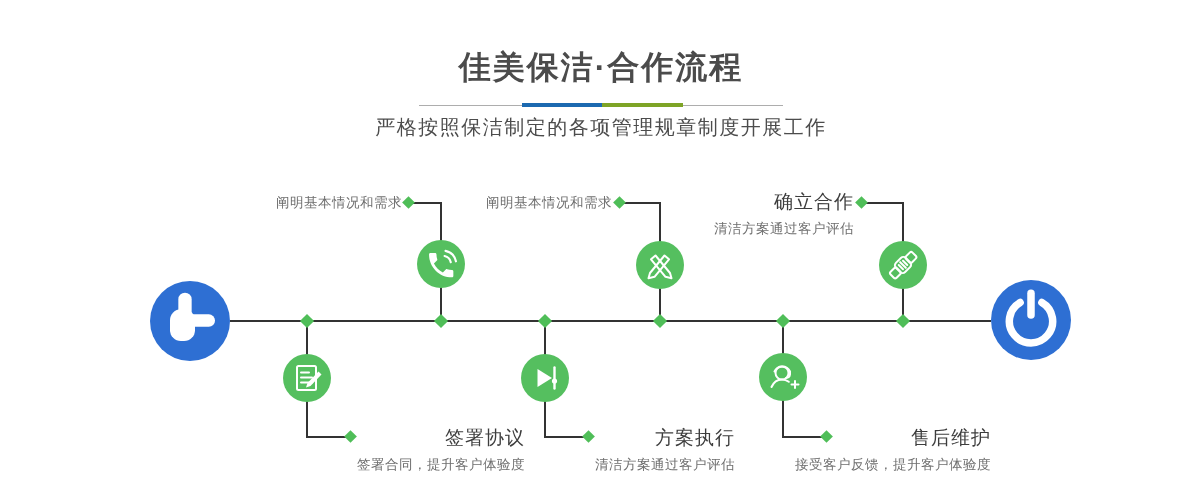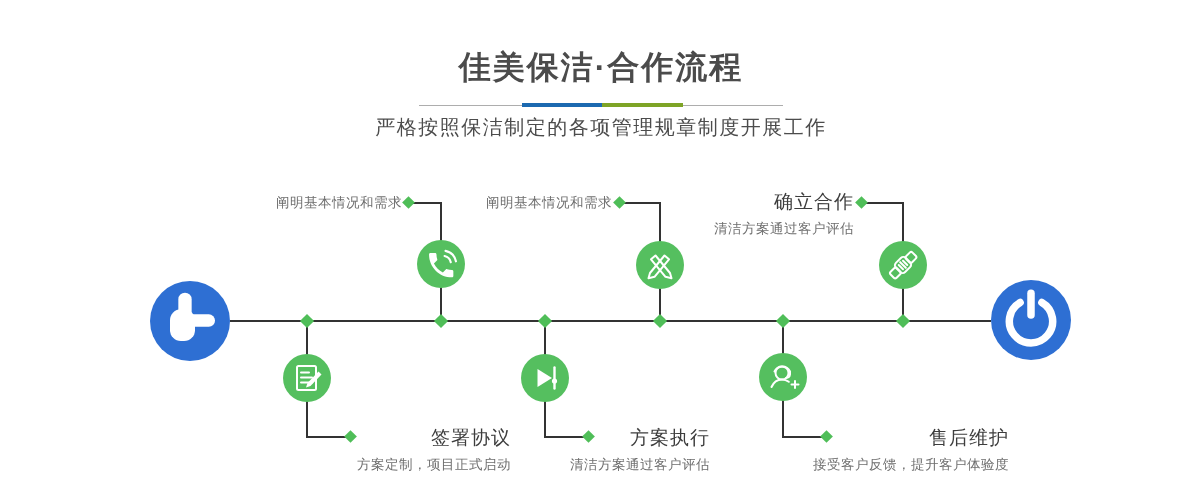--- a/index.html
+++ b/index.html
@@ -142,37 +142,37 @@
           <path d="M18 18.5 h8 M18 23.5 h11 M18 28.5 h11"></path>
         </g>
         <path d="M24.5 29 L35.5 17.5 l3 3 L27.5 32 l-4.5 1.5 z" fill="#fff"></path>
       </svg>
     </span>
   </div>
   <div class="abs line hline" style="left: 306px; top: 436px; width: 44px; background: rgb(51, 51, 51);"></div>
   <div class="abs diamond sm" style="left: 346px; top: 432px; background: rgb(79, 190, 88);"></div>
   <div class="abs step-text bottom" style="left:357px; top:425px;">
     <div class="step-title">签署协议</div>
-    <div class="step-desc">方案定制，项目正式启动</div>
+    <div class="step-desc">签署合同，提升客户体验度</div>
   </div>
 
   <div class="abs line vline" style="left: 544px; top: 322px; height: 115px; background: rgb(51, 51, 51);"></div>
   <div class="abs diamond" style="left: 540px; top: 316px; background: rgb(79, 190, 88);"></div>
   <div class="abs gcircle" style="left: 521px; top: 354px; background: rgb(85, 191, 95);">
     <span>
       <svg width="48" height="48" viewBox="0 0 48 48">
         <path d="M16.5 15 v18 l14.5-9 z" fill="#fff"></path>
         <path d="M33.5 13.5 v21" stroke="#fff" stroke-width="2.4" stroke-linecap="round"></path>
         <circle cx="33.5" cy="27" r="2.6" fill="#fff"></circle>
       </svg>
     </span>
   </div>
   <div class="abs line hline" style="left: 544px; top: 436px; width: 44px; background: rgb(51, 51, 51);"></div>
   <div class="abs diamond sm" style="left: 584px; top: 432px; background: rgb(79, 190, 88);"></div>
-  <div class="abs step-text bottom" style="left:570px; top:425px;">
+  <div class="abs step-text bottom" style="left:595px; top:425px;">
     <div class="step-title">方案执行</div>
     <div class="step-desc">清洁方案通过客户评估</div>
   </div>
 
   <div class="abs line vline" style="left: 782px; top: 322px; height: 115px; background: rgb(51, 51, 51);"></div>
   <div class="abs diamond" style="left: 778px; top: 316px; background: rgb(79, 190, 88);"></div>
   <div class="abs gcircle" style="left: 759px; top: 353px; background: rgb(85, 191, 95);">
     <span>
       <svg width="48" height="48" viewBox="0 0 48 48">
         <g fill="none" stroke="#fff" stroke-width="2" stroke-linecap="round">
@@ -180,18 +180,18 @@
           <path d="M12.5 34 c2.2-5.2 6.3-7.6 10.5-7.6 2.6 0 4.8.9 6.8 2.4"></path>
           <path d="M15.5 18.5 a8.5 8.5 0 0 1 15.5 0"></path>
           <path d="M31 19 v2.5 a4 4 0 0 1-4 3.5"></path>
           <path d="M32.5 31.5 h7 M36 28 v7"></path>
         </g>
       </svg>
     </span>
   </div>
   <div class="abs line hline" style="left: 782px; top: 436px; width: 44px; background: rgb(51, 51, 51);"></div>
   <div class="abs diamond sm" style="left: 822px; top: 432px; background: rgb(79, 190, 88);"></div>
-  <div class="abs step-text bottom" style="left:813px; top:425px;">
+  <div class="abs step-text bottom" style="left:795px; top:425px;">
     <div class="step-title">售后维护</div>
     <div class="step-desc">接受客户反馈，提升客户体验度</div>
   </div>
 
 </div>
 
 </body></html>

